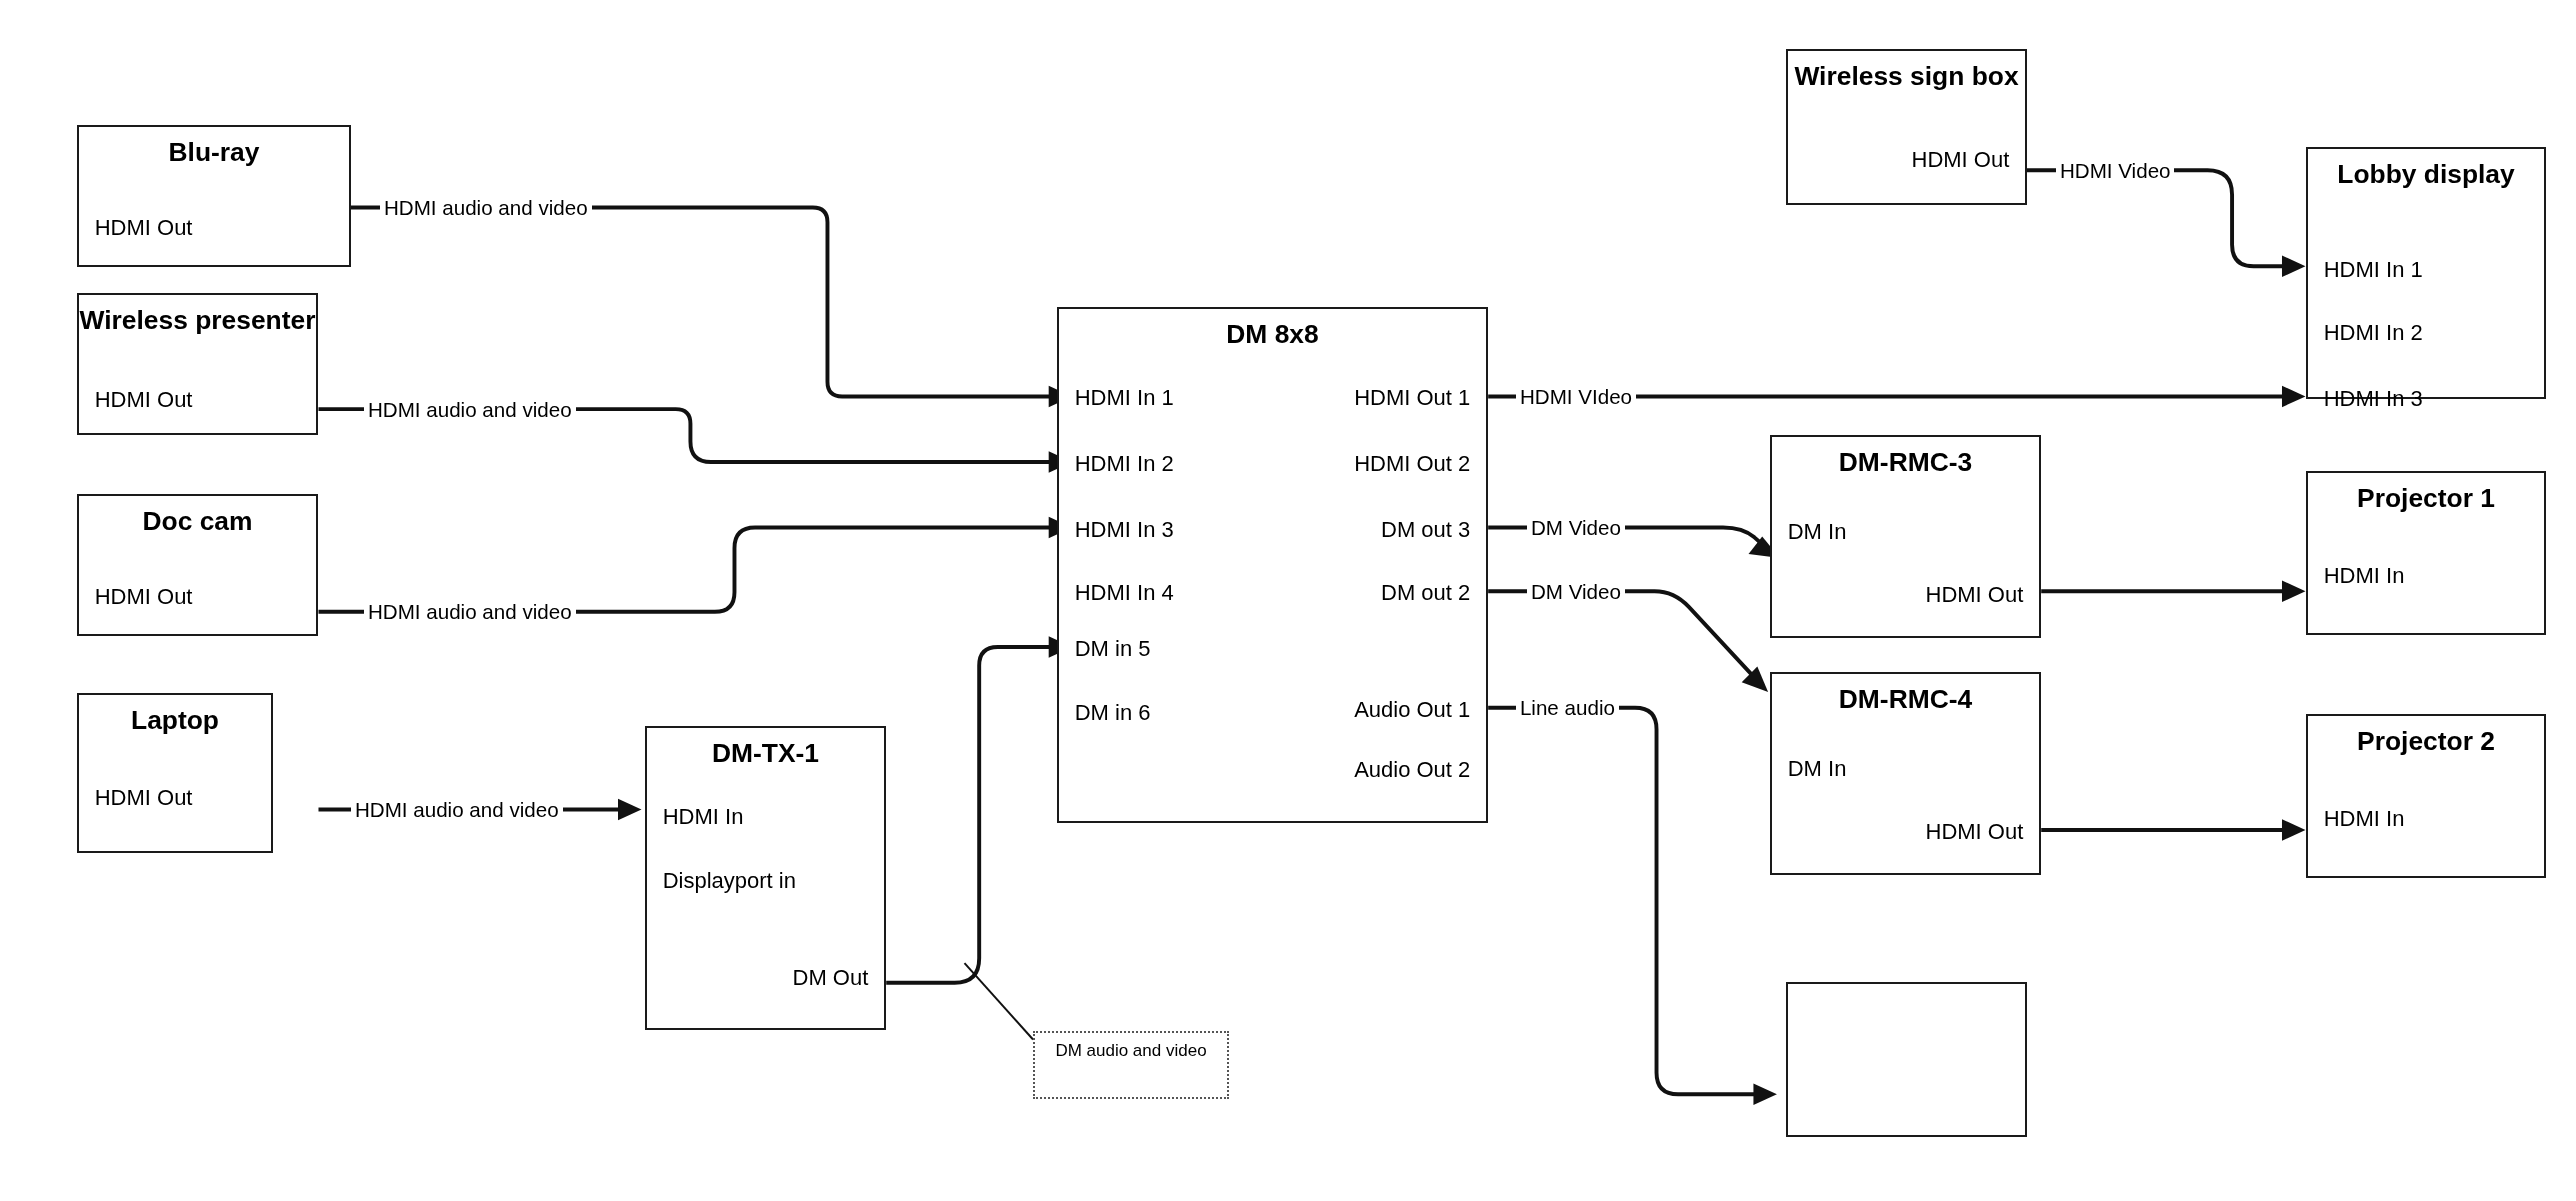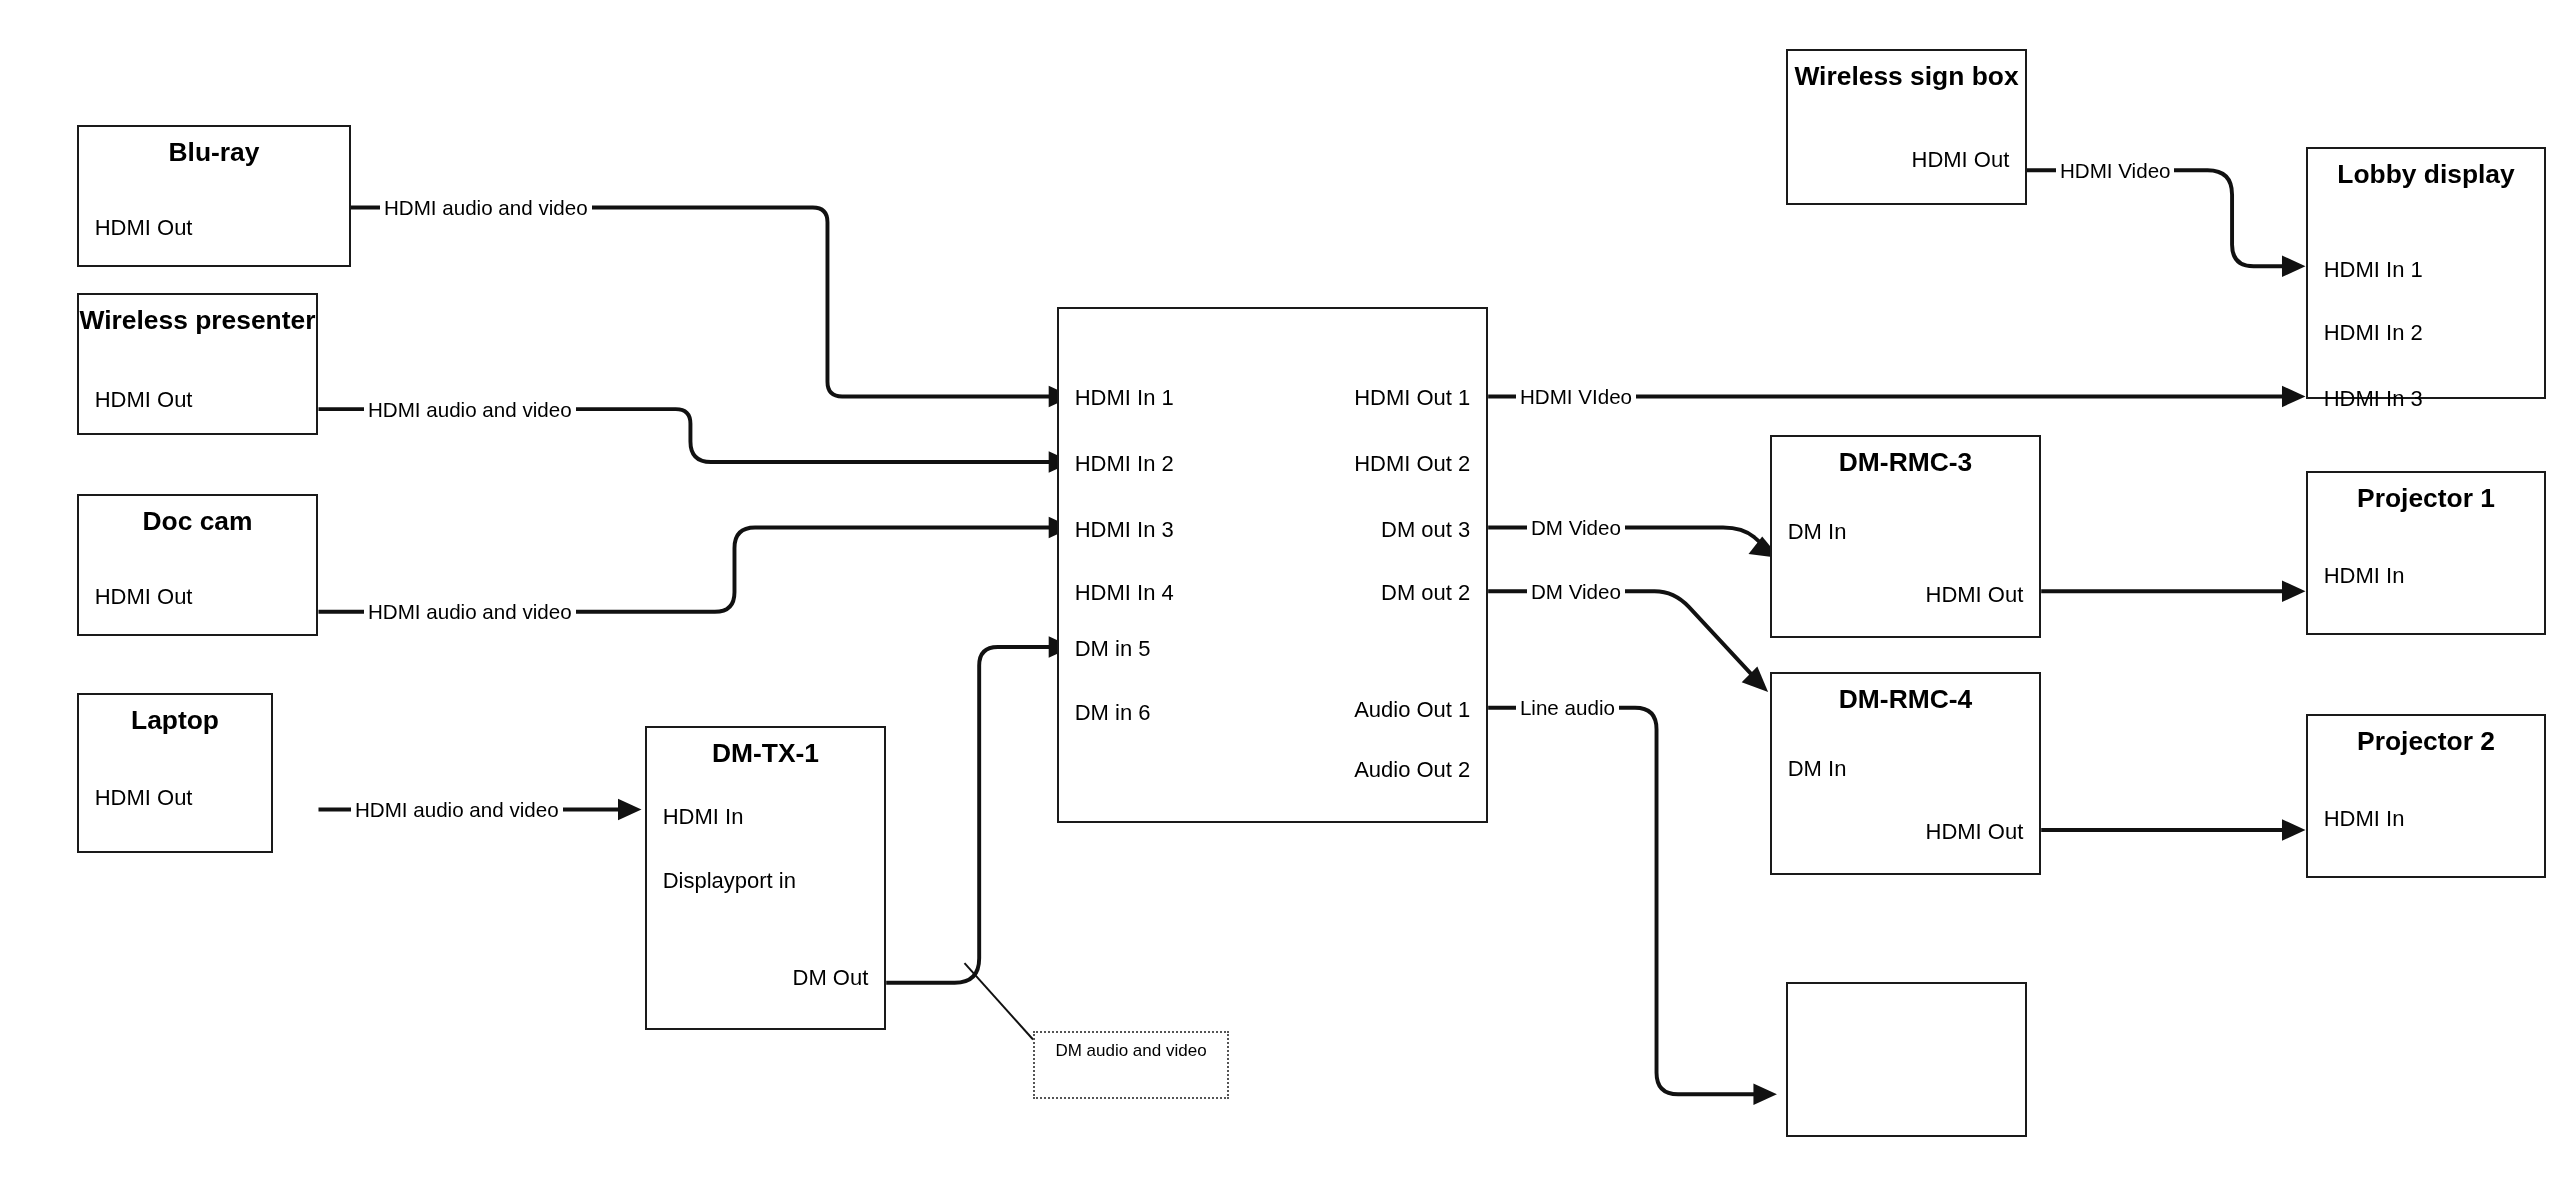--- a/index.html
+++ b/index.html
@@ -146,20 +146,21 @@
   </div>
 
   <div class="node" style="left:645px; top:726px; width:241px; height:304px;">
     <div class="node-title">DM-TX-1</div>
     <div class="port left" style="top:76px;">HDMI In</div>
     <div class="port left" style="top:140px;">Displayport in</div>
     <div class="port right" style="top:237px;">DM Out</div>
   </div>
 
   <div class="node" style="left:1057px; top:307px; width:431px; height:516px;">
+    <div class="node-title">DM 8x8</div>
     <div class="port left" style="top:76px;">HDMI In 1</div>
     <div class="port left" style="top:142px;">HDMI In 2</div>
     <div class="port left" style="top:208px;">HDMI In 3</div>
     <div class="port left" style="top:271px;">HDMI In 4</div>
     <div class="port left" style="top:327px;">DM in 5</div>
     <div class="port left" style="top:391px;">DM in 6</div>
     <div class="port right" style="top:76px;">HDMI Out 1</div>
     <div class="port right" style="top:142px;">HDMI Out 2</div>
     <div class="port right" style="top:208px;">DM out 3</div>
     <div class="port right" style="top:271px;">DM out 2</div>

